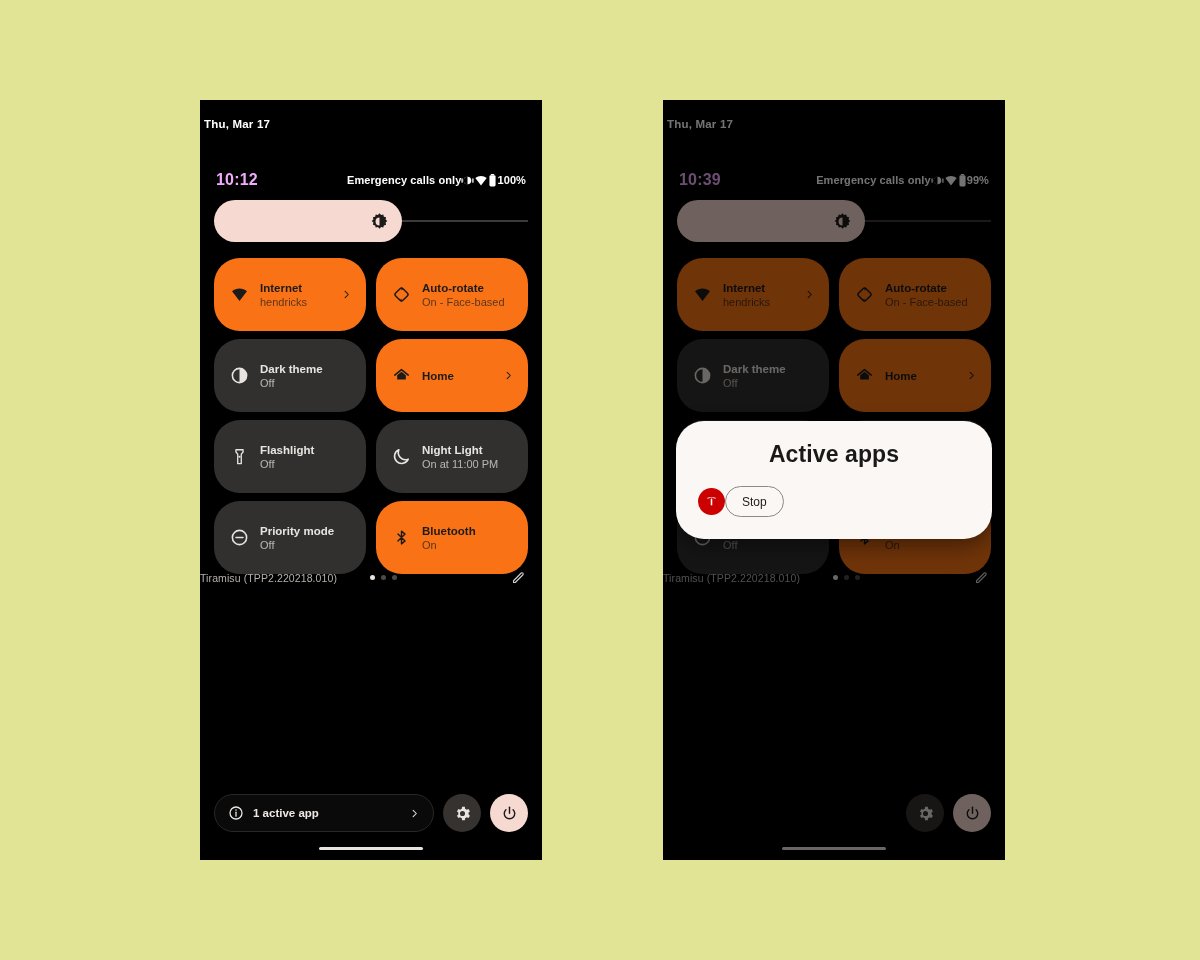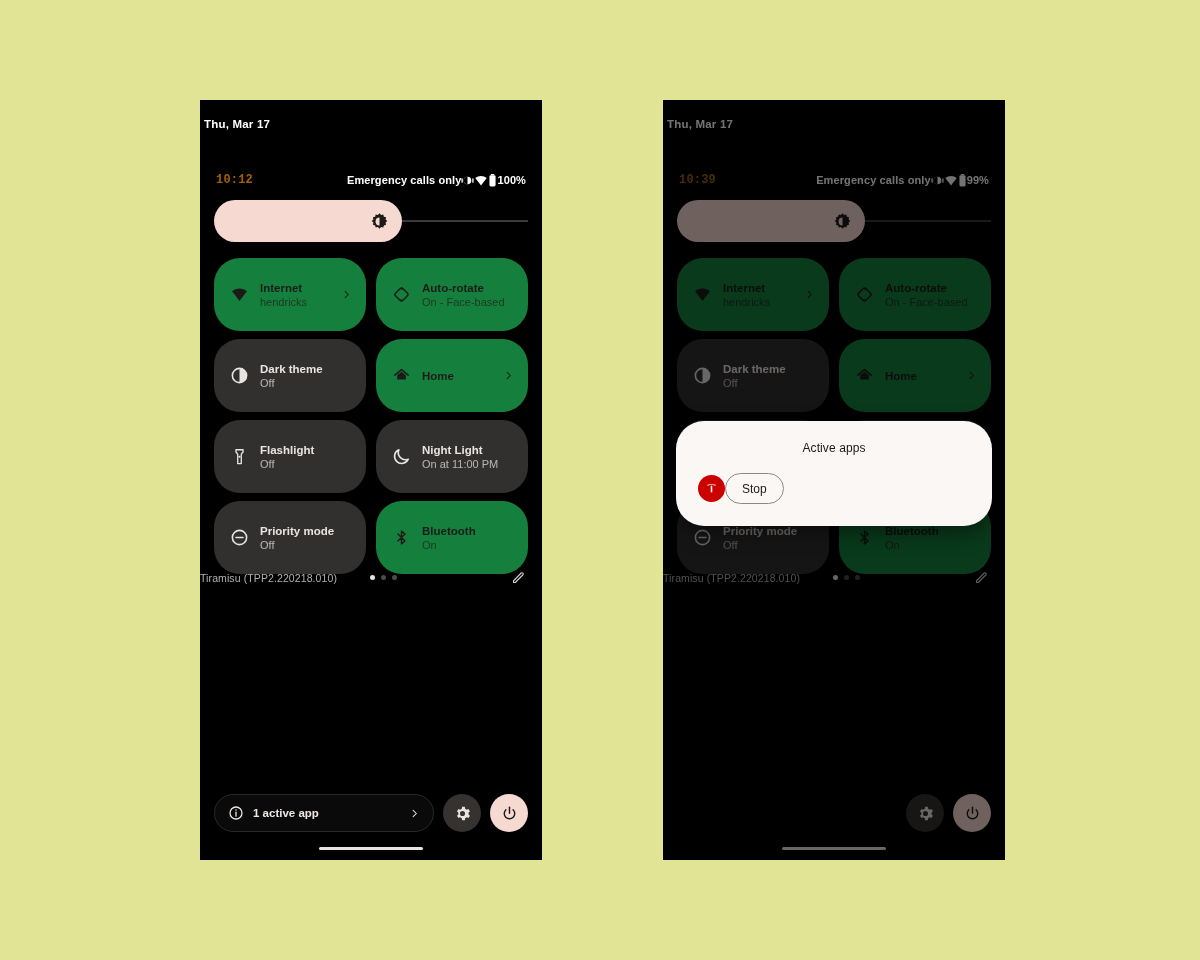--- a/index.html
+++ b/index.html
@@ -31,21 +31,21 @@
     position: absolute; top: 18px; left: 4px;
     font-size: 11.5px; font-weight: bold; color: #ffffff;
     letter-spacing: .2px;
   }
 
   .status-row {
     position: absolute; top: 72px; left: 16px; right: 16px;
     height: 16px;
     display: flex; align-items: center; justify-content: space-between;
   }
-  .status-clock { font-size: 12px; color: #a16207; font-weight: bold; letter-spacing: .2px; font-family: Liberation Mono, monospace; }
+  .status-clock { font-size: 16px; color: #f0abfc; font-weight: bold; letter-spacing: .2px; }
   .status-right { display: flex; align-items: center; }
   .carrier { font-size: 11px; color: #ffffff; font-weight: bold; letter-spacing: .1px; }
   .battery-pct { font-size: 11px; color: #ffffff; font-weight: bold; letter-spacing: .1px; }
   .sicon { display: inline-flex; align-items: center; }
 
   
   .brightness-wrap {
     position: absolute; top: 100px; left: 14px; right: 14px; height: 42px;
   }
   .brightness-track {
@@ -65,21 +65,21 @@
     position: absolute; top: 158px; left: 14px; right: 14px;
     display: grid; grid-template-columns: 1fr 1fr;
     gap: 8px 10px;
   }
   .tile {
     height: 73px; border-radius: 26px;
     display: flex; align-items: center;
     padding: 0 14px; box-sizing: border-box;
     position: relative;
   }
-  .tile.on  { background: #15803d; color: #1c1b1a; }
+  .tile.on  { background: #f97316; color: #1c1b1a; }
   .tile.off { background: #32302f; color: #e8e4e1; }
   .tile-ico { width: 22px; flex: 0 0 22px; display: flex; align-items: center; justify-content: center; }
   .tile-txt { margin-left: 10px; flex: 1 1 auto; min-width: 0; }
   .tile-title { font-size: 11.5px; font-weight: bold; line-height: 14px; white-space: nowrap; overflow: hidden; }
   .tile-sub   { font-size: 11px; line-height: 14px; white-space: nowrap; overflow: hidden; opacity: .72; }
   .tile.solo .tile-title { line-height: 16px; }
   .tile-chev { flex: 0 0 12px; display: flex; align-items: center; justify-content: center; margin-left: 4px; }
 
   
   .build-row {
@@ -118,22 +118,22 @@
   
   .scrim { position: absolute; inset: 0; background: rgba(0,0,0,0.55); }
 
   .dialog {
     position: absolute; left: 13px; right: 13px; top: 321px;
     background: #faf7f4; border-radius: 28px;
     padding: 20px 0 22px 0;
     box-shadow: 0 6px 22px rgba(0,0,0,.45);
   }
   .dialog-title {
-    text-align: center; font-size: 12px; color: #1a1918;
-    letter-spacing: .1px; font-weight: normal;
+    text-align: center; font-size: 23px; color: #1a1918;
+    letter-spacing: .1px; font-weight: bold;
   }
   .app-row {
     display: flex; align-items: center;
     margin-top: 18px; padding: 0 22px;
   }
   .app-icon {
     width: 27px; height: 27px; border-radius: 50%;
     background: #cc0000; flex: 0 0 27px;
     display: flex; align-items: center; justify-content: center;
   }

